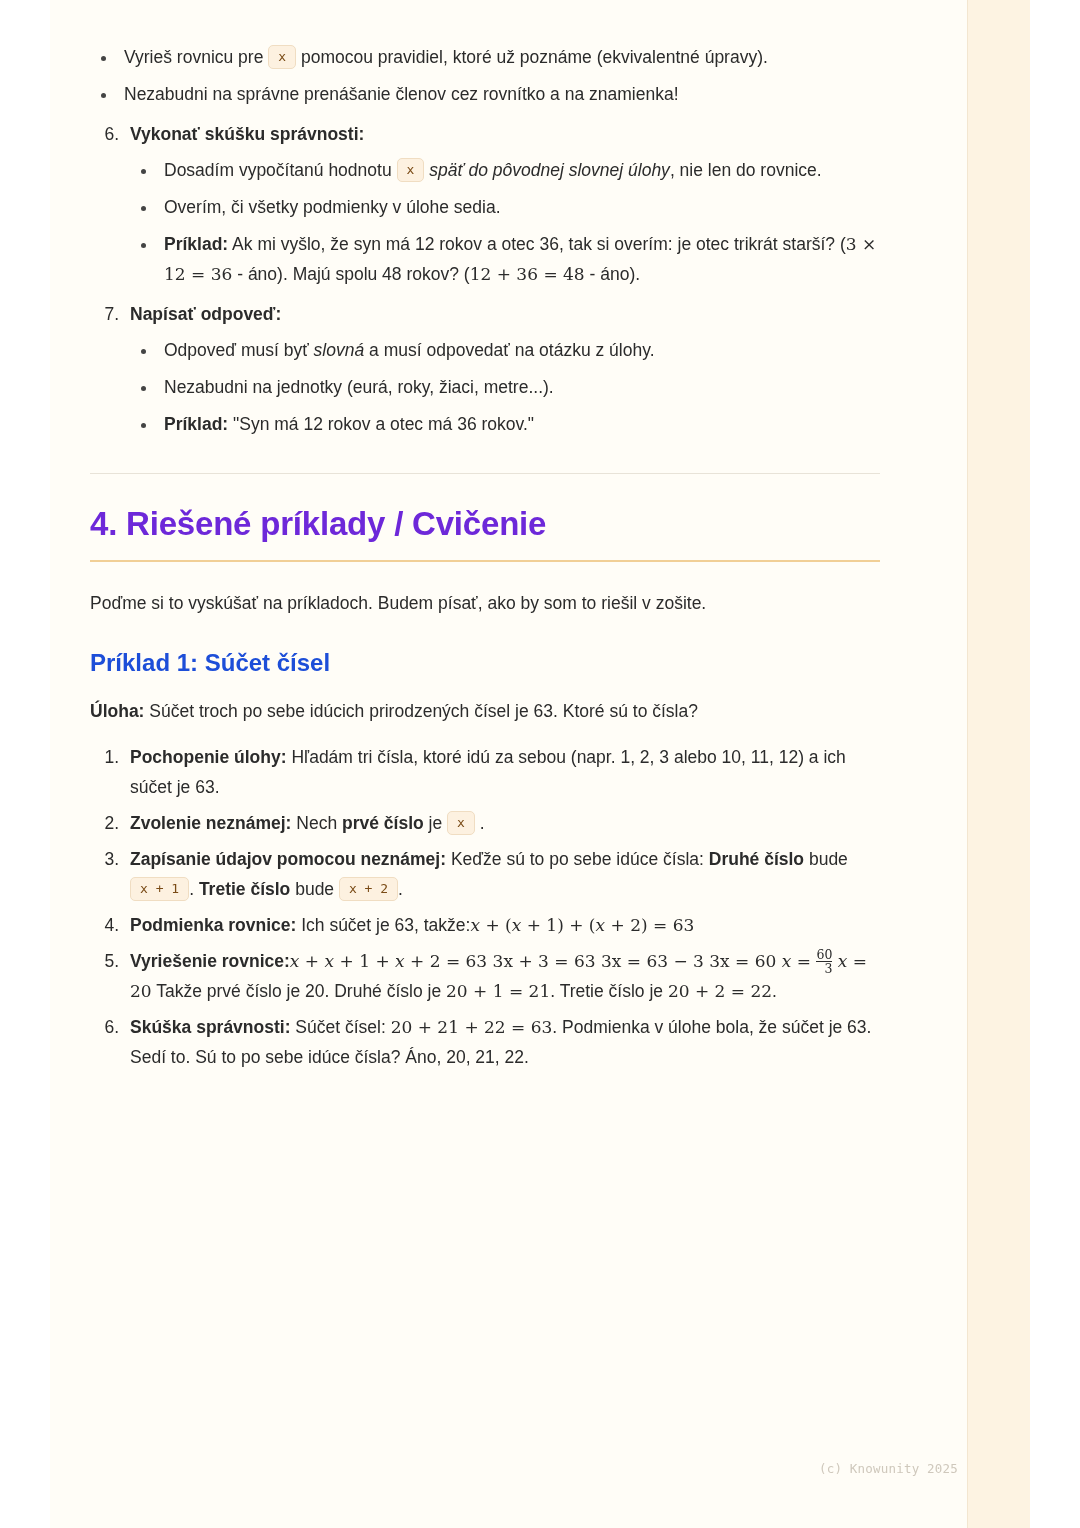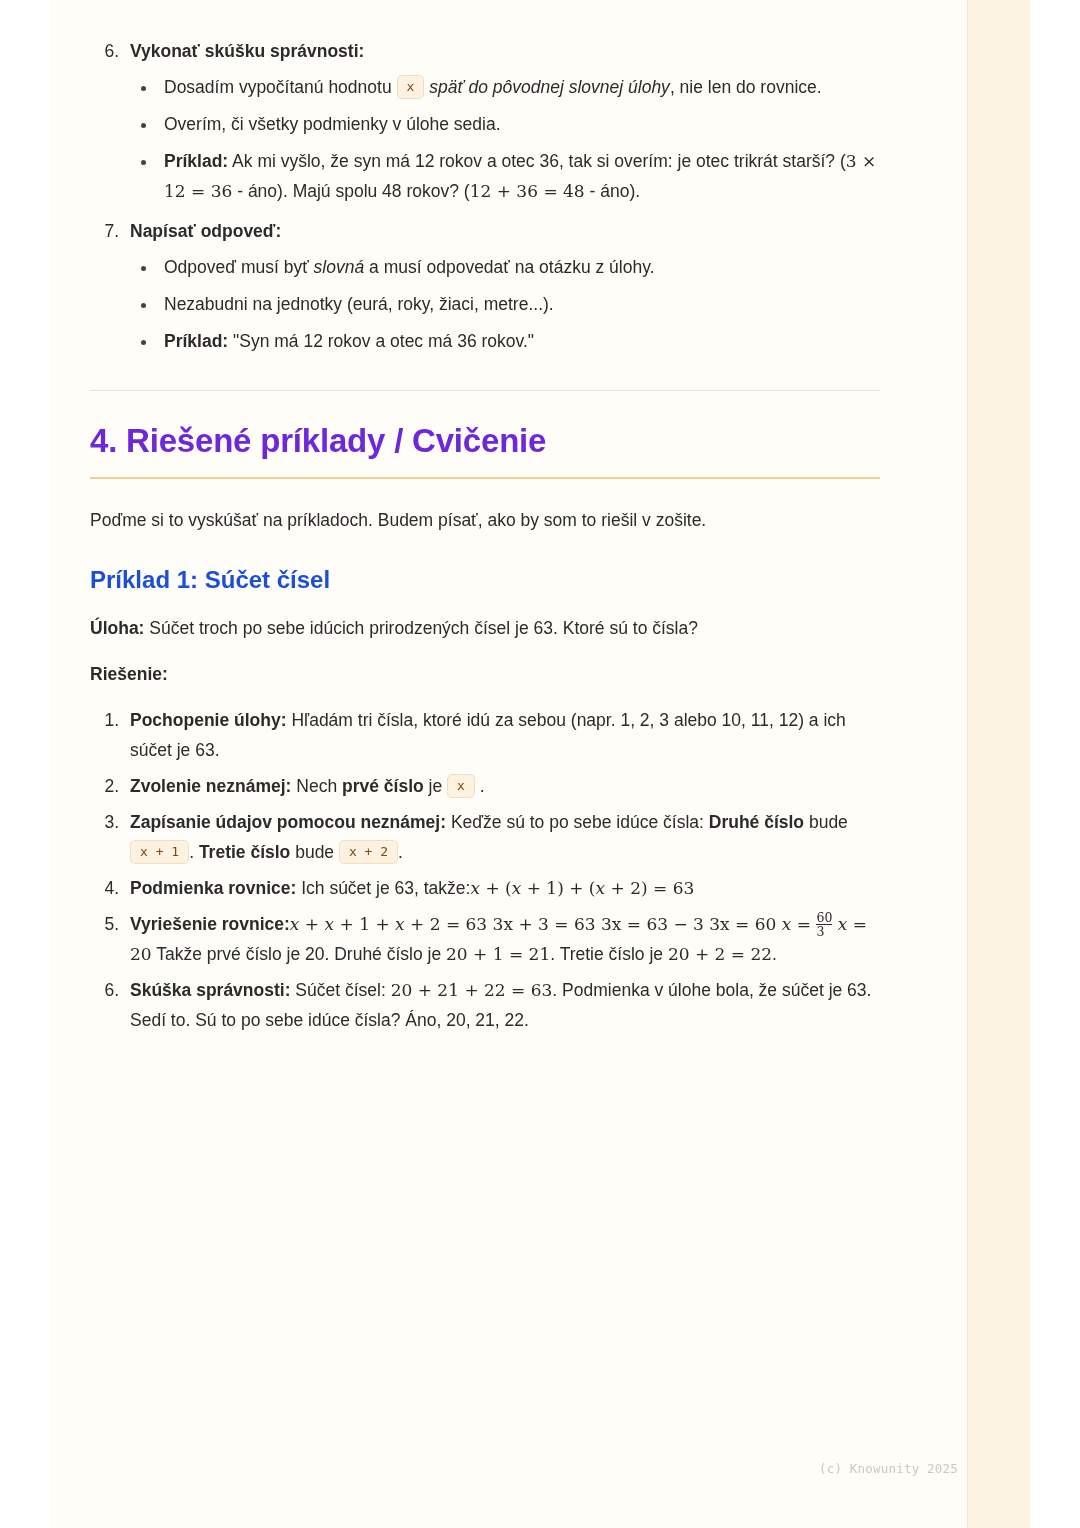--- a/index.html
+++ b/index.html
@@ -93,21 +93,21 @@
     font-size: 17px;
   }
   .mvar {
     font-family: "DejaVu Serif", serif;
     font-style: italic;
     font-size: 17px;
   }
   .frac {
     display: inline-block;
     vertical-align: middle;
-    text-align: left;
+    text-align: right;
     font-family: "DejaVu Serif", serif;
     font-size: 12.5px;
     line-height: 13px;
     position: relative;
     top: -1px;
   }
   .frac .num { display: block; }
   .frac .den { display: block; border-top: 1px solid #2b2b2b; }
 
   hr.sep {
@@ -151,20 +151,24 @@
   }
 </style>
 </head>
 <body>
 
 <div class="page">
   <div class="page-rail"></div>
 
   <div class="content">
 
+    <ul class="inner">
+      <li id="b-top-0">Vyrieš rovnicu pre <span class="chip">x</span> pomocou pravidiel, ktoré už poznáme (ekvivalentné úpravy).</li>
+      <li id="b-top-1">Nezabudni na správne prenášanie členov cez rovnítko a na znamienka!</li>
+    </ul>
 
     <ol class="outer" start="6">
       <li>
         <span class="b">Vykonať skúšku správnosti:</span>
         <ul class="inner">
           <li id="b6-0">Dosadím vypočítanú hodnotu <span class="chip">x</span><span class="i"> späť do pôvodnej slovnej úlohy</span>, nie len do rovnice.</li>
           <li id="b6-1">Overím, či všetky podmienky v úlohe sedia.</li>
           <li id="b6-2"><span class="b">Príklad:</span> Ak mi vyšlo, že syn má 12 rokov a otec 36, tak si overím: je otec trikrát starší? (<span class="math">3 × 12 = 36</span> - áno). Majú spolu 48 rokov? (<span class="math">12 + 36 = 48</span> - áno).</li>
         </ul>
       </li>
@@ -184,21 +188,20 @@
     <hr class="h1-rule">
 
     <p class="para">Poďme si to vyskúšať na príkladoch. Budem písať, ako by som to riešil v zošite.</p>
 
     <h2 class="sub">Príklad 1: Súčet čísel</h2>
 
     <p class="tight">
       <span class="b">Úloha:</span><span> Súčet troch po sebe idúcich prirodzených čísel je 63. Ktoré sú to čísla?</span>
     </p>
 
-    <p class="tight" style="font-weight:bold">Riešenie:</p>
 
     <ol class="outer">
       <li id="s-0"><span class="b">Pochopenie úlohy:</span> Hľadám tri čísla, ktoré idú za sebou (napr. 1, 2, 3 alebo 10, 11, 12) a ich súčet je 63.</li>
       <li id="s-1"><span class="b">Zvolenie neznámej:</span> Nech <span class="b">prvé číslo</span> je <span class="chip">x</span> .</li>
       <li id="s-2"><span class="b">Zapísanie údajov pomocou neznámej:</span> Keďže sú to po sebe idúce čísla: <span class="b">Druhé číslo</span> bude <span class="chip">x + 1</span>. <span class="b">Tretie číslo</span> bude <span class="chip">x + 2</span>.</li>
       <li id="s-3"><span class="b">Podmienka rovnice:</span> Ich súčet je 63, takže:<span class="math"><span class="mvar">x</span> + (<span class="mvar">x</span> + 1) + (<span class="mvar">x</span> + 2) = 63</span></li>
       <li id="s-4"><span class="b">Vyriešenie rovnice:</span><span class="math"><span class="mvar">x</span> + <span class="mvar">x</span> + 1 + <span class="mvar">x</span> + 2 = 63 3x + 3 = 63 3x = 63 − 3 3x = 60 <span class="mvar">x</span> = </span><span class="frac"><span class="num">60</span><span class="den">3</span></span><span class="math"> <span class="mvar">x</span> = 20</span> Takže prvé číslo je 20. Druhé číslo je <span class="math">20 + 1 = 21</span>. Tretie číslo je <span class="math">20 + 2 = 22</span>.</li>
       <li id="s-5"><span class="b">Skúška správnosti:</span> Súčet čísel: <span class="math">20 + 21 + 22 = 63</span>. Podmienka v úlohe bola, že súčet je 63. Sedí to. Sú to po sebe idúce čísla? Áno, 20, 21, 22.</li>
     </ol>
 

